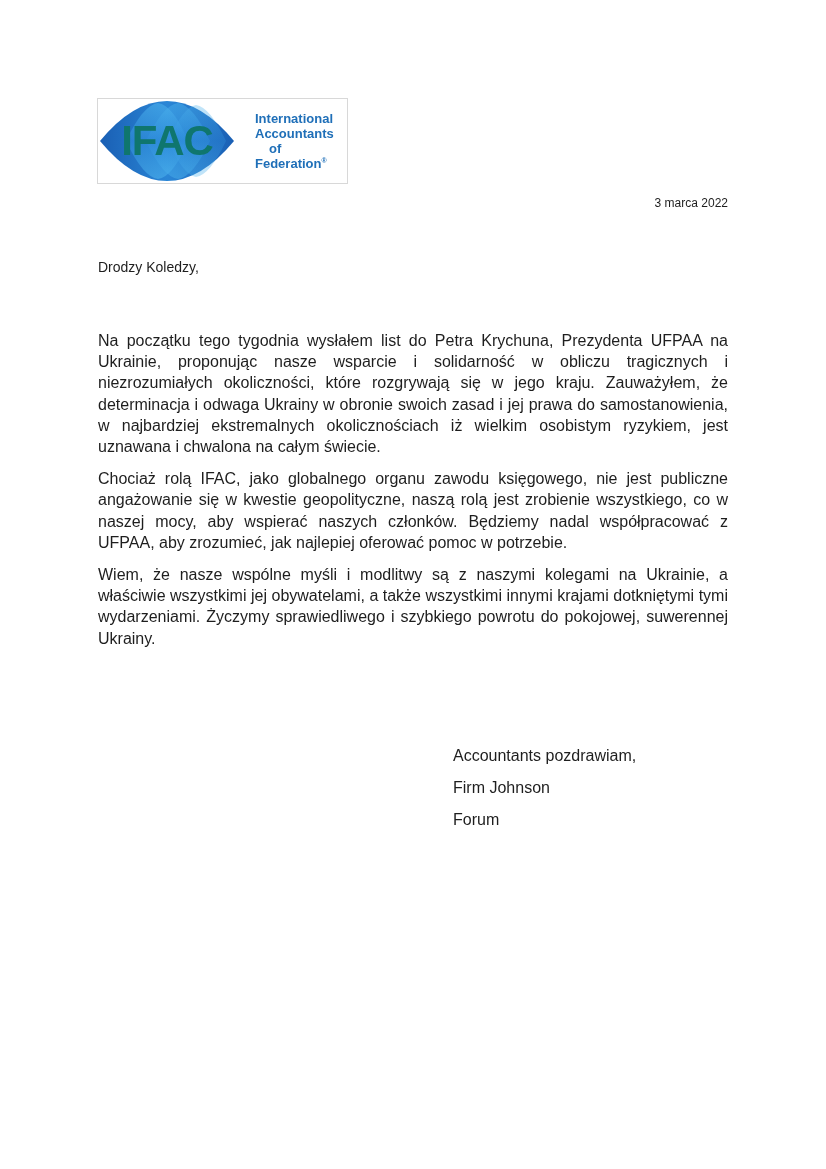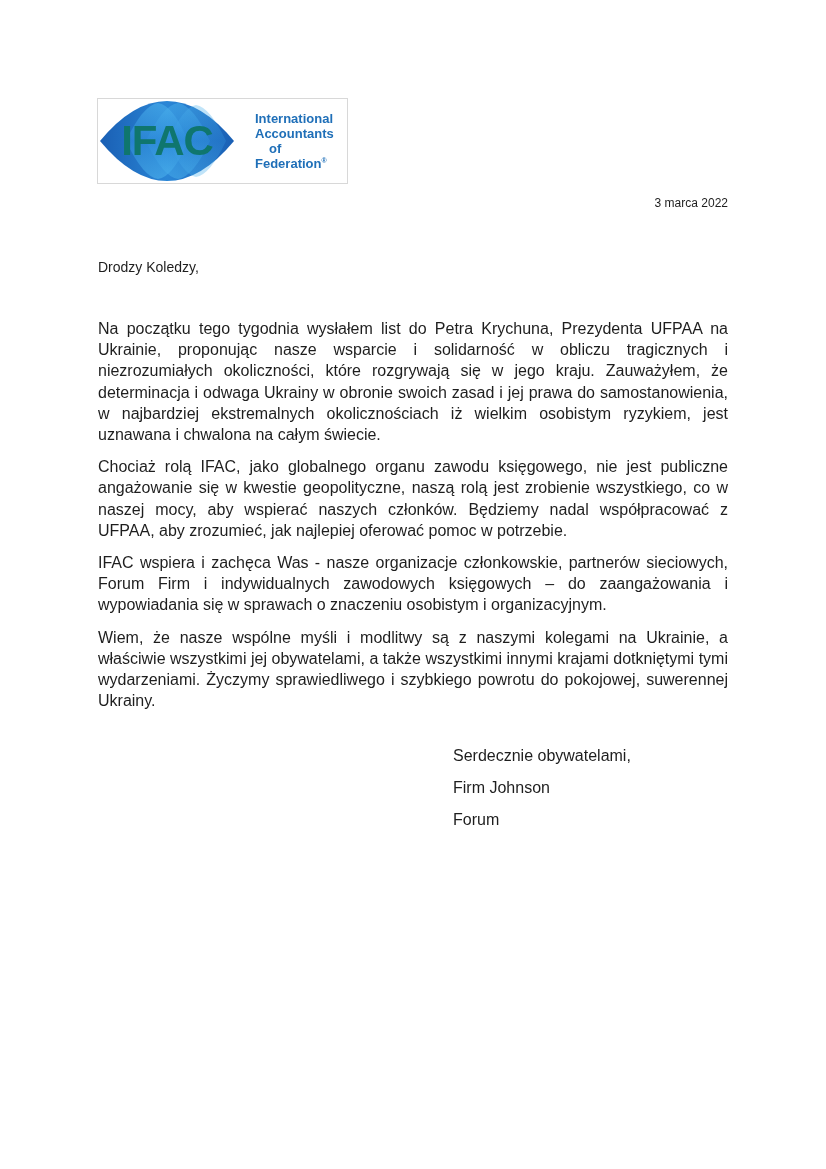--- a/index.html
+++ b/index.html
@@ -75,21 +75,21 @@
     .greeting {
       position: absolute;
       left: 98px;
       top: 257px;
       font-size: 14px;
       line-height: 20px;
     }
     .body-text {
       position: absolute;
       left: 98px;
-      top: 318px;
+      top: 330px;
       width: 630px;
       font-size: 16px;
       line-height: 21.2px;
     }
     .body-text p {
       margin: 0 0 11px 0;
       text-align: justify;
     }
     .signature {
       position: absolute;
@@ -134,21 +134,20 @@
   </div>
 </div>
 
 <div class="date">3 marca 2022</div>
 
 <div class="greeting">Drodzy Koledzy,</div>
 
 <div class="body-text">
   <p>Na początku tego tygodnia wysłałem list do Petra Krychuna, Prezydenta UFPAA na Ukrainie, proponując nasze wsparcie i solidarność w obliczu tragicznych i niezrozumiałych okoliczności, które rozgrywają się w jego kraju. Zauważyłem, że determinacja i odwaga Ukrainy w obronie swoich zasad i jej prawa do samostanowienia, w najbardziej ekstremalnych okolicznościach iż wielkim osobistym ryzykiem, jest uznawana i chwalona na całym świecie.</p>
   <p>Chociaż rolą IFAC, jako globalnego organu zawodu księgowego, nie jest publiczne angażowanie się w kwestie geopolityczne, naszą rolą jest zrobienie wszystkiego, co w naszej mocy, aby wspierać naszych członków. Będziemy nadal współpracować z UFPAA, aby zrozumieć, jak najlepiej oferować pomoc w potrzebie.</p>
-  <p>IFAC wspiera i zachęca Was - nasze organizacje członkowskie, partnerów sieciowych, Forum Firm i indywidualnych zawodowych księgowych – do zaangażowania i wypowiadania się w sprawach o znaczeniu osobistym i organizacyjnym.</p>
   <p>Wiem, że nasze wspólne myśli i modlitwy są z naszymi kolegami na Ukrainie, a właściwie wszystkimi jej obywatelami, a także wszystkimi innymi krajami dotkniętymi tymi wydarzeniami. Życzymy sprawiedliwego i szybkiego powrotu do pokojowej, suwerennej Ukrainy.</p>
 </div>
 
 <div class="signature">
-  <div>Serdecznie obywatelami,</div>
+  <div>Accountants pozdrawiam,</div>
   <div>Firm Johnson</div>
   <div>Forum</div>
 </div>
 
 </body></html>

